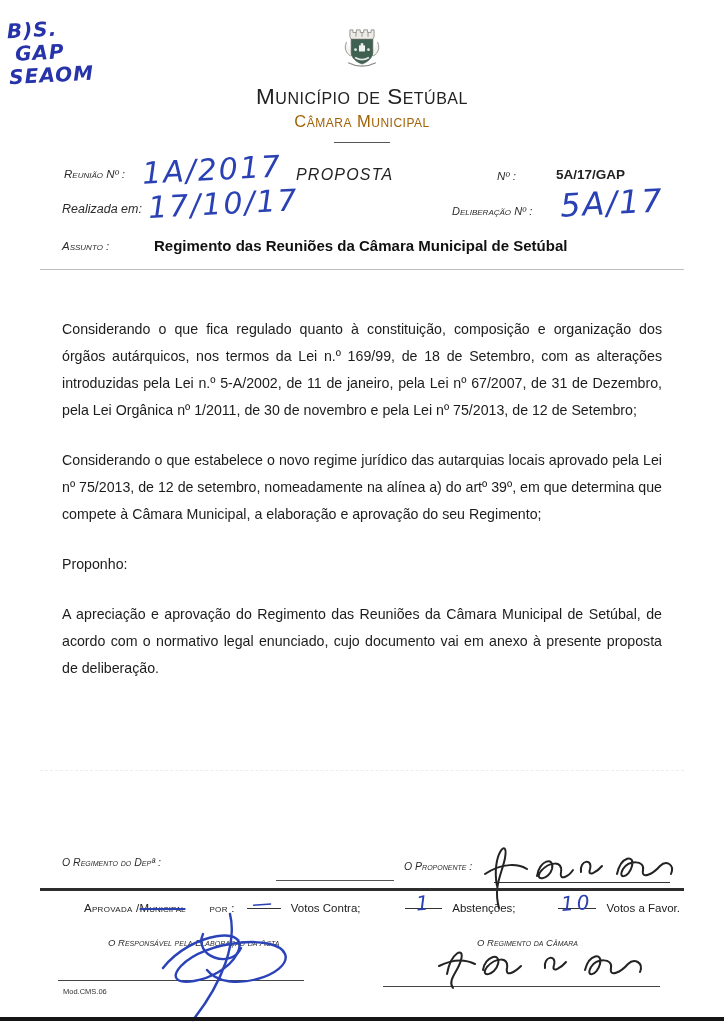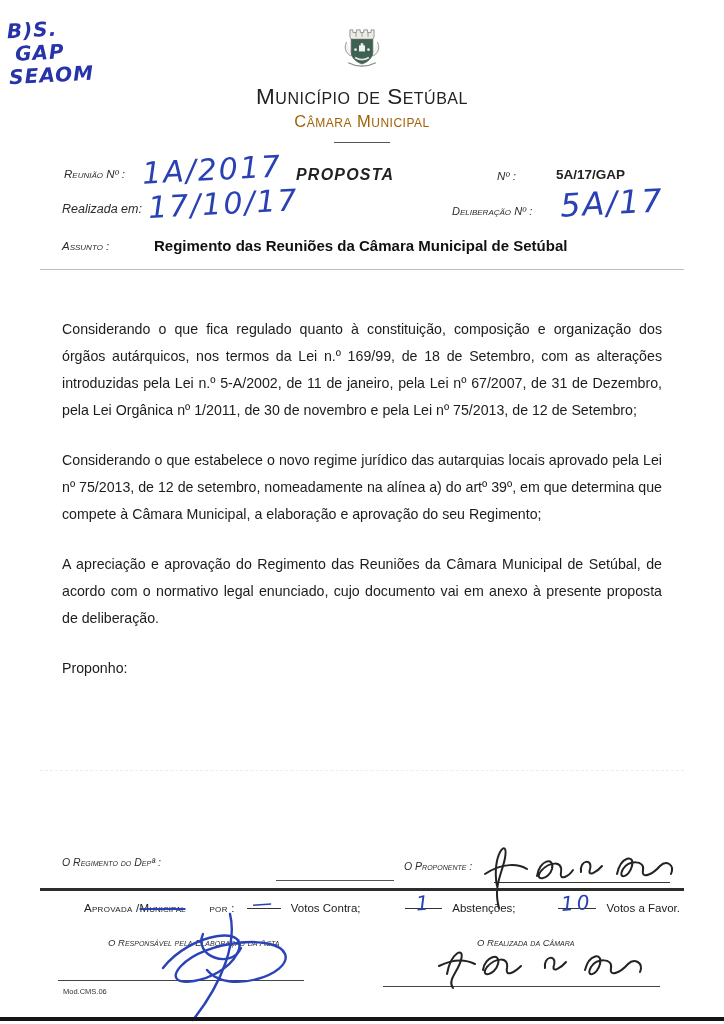--- a/index.html
+++ b/index.html
@@ -35,21 +35,21 @@
     left:0;right:0;top:112px;text-align:center;
     font-variant:small-caps;font-size:16.5px;letter-spacing:.5px;color:#a16207;
   }
   .title-rule{left:334px;top:142px;width:56px;border-top:1.5px solid #555;}
 
   
   .lbl{font-style:italic;color:#2b2b2b;}
   .sc{font-variant:small-caps;}
   .reuniao-lbl{left:64px;top:168px;font-size:11.5px;}
   .reuniao-val{left:142px;top:152px;font-size:30px;}
-  .proposta{left:296px;top:166px;font-size:16px;font-weight:bold;font-style:italic;letter-spacing:1.2px;color:#222;}
+  .proposta{left:296px;top:166px;font-size:16px;font-weight:normal;font-style:italic;letter-spacing:1.2px;color:#222;}
   .numero-lbl{left:497px;top:170px;font-size:11.5px;}
   .numero-val{left:556px;top:167px;font-size:13.5px;font-weight:bold;color:#222;}
   .realizada-lbl{left:62px;top:202px;font-size:12.5px;}
   .realizada-val{left:148px;top:186px;font-size:30px;}
   .delib-lbl{left:452px;top:205px;font-size:11px;}
   .delib-val{left:560px;top:184px;font-size:32px;}
   .assunto-lbl{left:62px;top:240px;font-size:11.5px;}
   .assunto-val{left:154px;top:237px;font-size:15px;font-weight:bold;color:#111;}
   .assunto-rule{left:40px;right:40px;top:269px;border-top:1px solid #a8a8a8;opacity:.75;}
 
@@ -152,22 +152,22 @@
   <div class="abs lbl sc delib-lbl">Deliberação Nº :</div>
   <div class="abs hand delib-val">5A/17</div>
 
   <div class="abs lbl sc assunto-lbl">Assunto :</div>
   <div class="abs assunto-val">Regimento das Reuniões da Câmara Municipal de Setúbal</div>
   <div class="abs assunto-rule"></div>
 
   <div class="abs body-text">
     <p>Considerando o que fica regulado quanto à constituição, composição e organização dos órgãos autárquicos, nos termos da Lei n.º 169/99, de 18 de Setembro, com as alterações introduzidas pela Lei n.º 5-A/2002, de 11 de janeiro, pela Lei nº 67/2007, de 31 de Dezembro, pela Lei Orgânica nº 1/2011, de 30 de novembro e pela Lei nº 75/2013, de 12 de Setembro;</p>
     <p>Considerando o que estabelece o novo regime jurídico das autarquias locais aprovado pela Lei nº 75/2013, de 12 de setembro, nomeadamente na alínea a) do artº 39º, em que determina que compete à Câmara Municipal, a elaboração e aprovação do seu Regimento;</p>
+    <p>Proponho:</p>
     <p>A apreciação e aprovação do Regimento das Reuniões da Câmara Municipal de Setúbal, de acordo com o normativo legal enunciado, cujo documento vai em anexo à presente proposta de deliberação.</p>
-    <p>Proponho:</p>
   </div>
 
   <div class="abs mid-faint"></div>
 
   <div class="abs lbl sc director-lbl">O Regimento do Depª :</div>
   <div class="abs director-line"></div>
   <div class="abs lbl sc proponente-lbl">O Proponente :</div>
   <div class="abs proponente-line"></div>
   <div class="abs sig sig-proponente">
     <svg width="215" height="85" viewBox="0 0 215 85">
@@ -201,21 +201,21 @@
   <div class="abs sig sig-responsavel">
     <svg width="210" height="115" viewBox="0 0 210 115">
       <g fill="none" stroke="#2b43b8" stroke-width="2.4" stroke-linecap="round">
         <path d="M30 60 C58 24 120 16 104 46 C88 76 24 84 48 58 C72 32 144 26 152 46 C160 66 94 88 74 62"></path>
         <path d="M70 26 C60 48 98 62 108 40"></path>
         <path d="M97 6 C104 34 90 74 60 112"></path>
       </g>
     </svg>
   </div>
 
-  <div class="abs lbl sc presidente-lbl">O Realizada da Câmara</div>
+  <div class="abs lbl sc presidente-lbl">O Regimento da Câmara</div>
   <div class="abs presidente-line"></div>
   <div class="abs sig sig-presidente">
     <svg width="260" height="62" viewBox="0 0 260 62">
       <g fill="none" stroke="#232323" stroke-width="2" stroke-linecap="round">
         <path d="M22 44 C26 22 40 16 36 30 C33 42 22 50 28 58"></path>
         <path d="M14 36 C30 28 42 30 50 34"></path>
         <path d="M58 40 C60 26 76 22 73 34 C70 46 54 48 62 37 C70 28 84 26 82 38 C80 48 90 42 96 36"></path>
         <path d="M120 38 C118 26 132 24 129 35 C126 44 136 38 141 32"></path>
         <path d="M160 40 C164 24 178 22 175 34 C172 46 160 48 166 37 C172 28 188 28 186 38 C184 48 196 42 203 34 C209 28 219 32 215 42"></path>
       </g>

